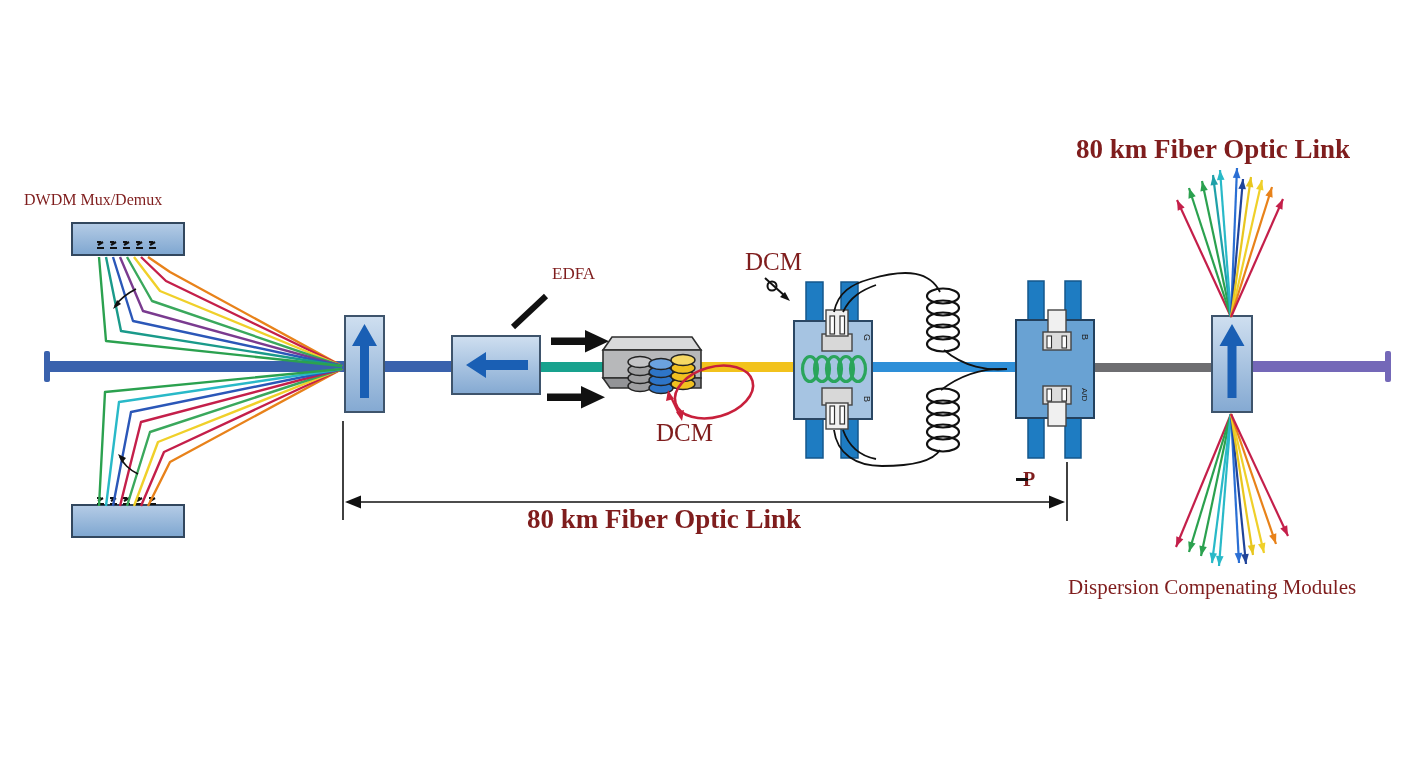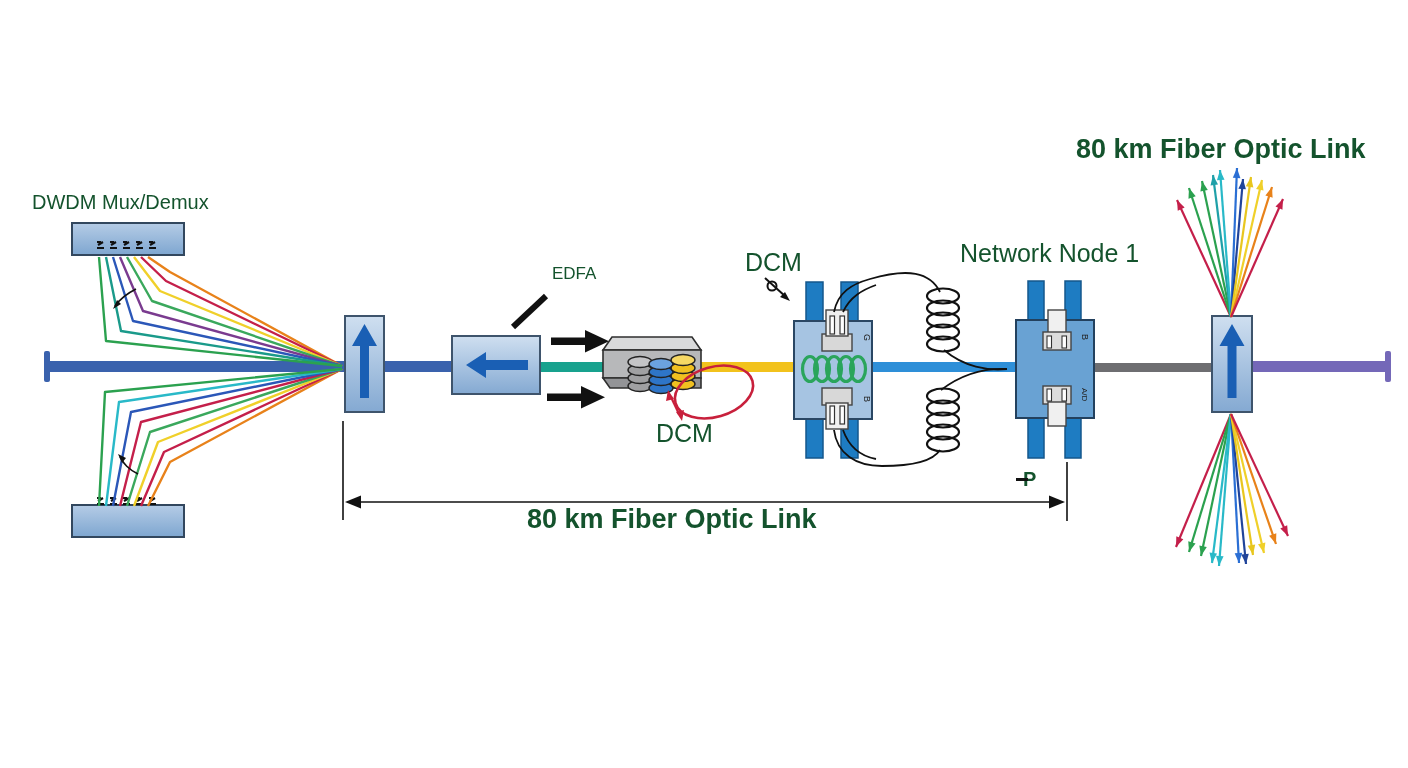--- a/index.html
+++ b/index.html
@@ -1,22 +1,22 @@
 <!DOCTYPE html>
 <html><head>
 <meta charset="utf-8">
 <style>
   html,body{margin:0;padding:0;background:#f4f4f4;}
   .stage{
     position:relative;width:1408px;height:768px;background:#ffffff;
     font-family:"Liberation Sans", sans-serif;color:#111;overflow:hidden;
   }
   svg{position:absolute;left:0;top:0;}
-  .label{position:absolute;white-space:nowrap;color:#14532d;}
-  .lbl-mux{left:32px;top:191px;font-size:20px;}
+  .label{position:absolute;white-space:nowrap;color:#7f1d1d;font-family:Liberation Serif, serif;}
+  .lbl-mux{left:24px;top:191px;font-size:16px;}
   .lbl-edfa{left:552px;top:264px;font-size:17px;}
   .lbl-dcm-top{left:745px;top:248px;font-size:25px;}
   .lbl-dcm-bottom{left:656px;top:419px;font-size:25px;}
   .lbl-node{left:960px;top:239px;font-size:25px;}
   .lbl-link-top{left:1076px;top:134px;font-size:27px;font-weight:bold;}
   .lbl-link-bottom{left:527px;top:504px;font-size:27px;font-weight:bold;}
   .lbl-disp{left:1068px;top:575px;font-size:21px;}
   .lbl-p{left:1023px;top:468px;font-size:20px;font-weight:bold;}
   .p-dash{position:absolute;left:-7px;top:10px;width:12px;height:2.5px;background:#111;}
 </style>
@@ -288,21 +288,21 @@
     <line x1="352" y1="502" x2="1058" y2="502"></line>
     <polygon points="345,502 361,495.5 361,508.5" fill="#111" stroke="none"></polygon>
     <polygon points="1065,502 1049,495.5 1049,508.5" fill="#111" stroke="none"></polygon>
   </g>
 </svg>
 
 <div class="label lbl-mux">DWDM Mux/Demux</div>
 <div class="label lbl-edfa">EDFA</div>
 <div class="label lbl-dcm-top">DCM</div>
 <div class="label lbl-dcm-bottom">DCM</div>
-<div class="label lbl-node">Network Node 1</div>
 <div class="label lbl-link-top">80 km Fiber Optic Link</div>
 <div class="label lbl-link-bottom">80 km Fiber Optic Link</div>
+<div class="label lbl-disp">Dispersion Compenating Modules</div>
 <div class="label lbl-p">
   <span class="p-dash"></span>
   <span>P</span>
 </div>
 
 </div>
 
 </body></html>

